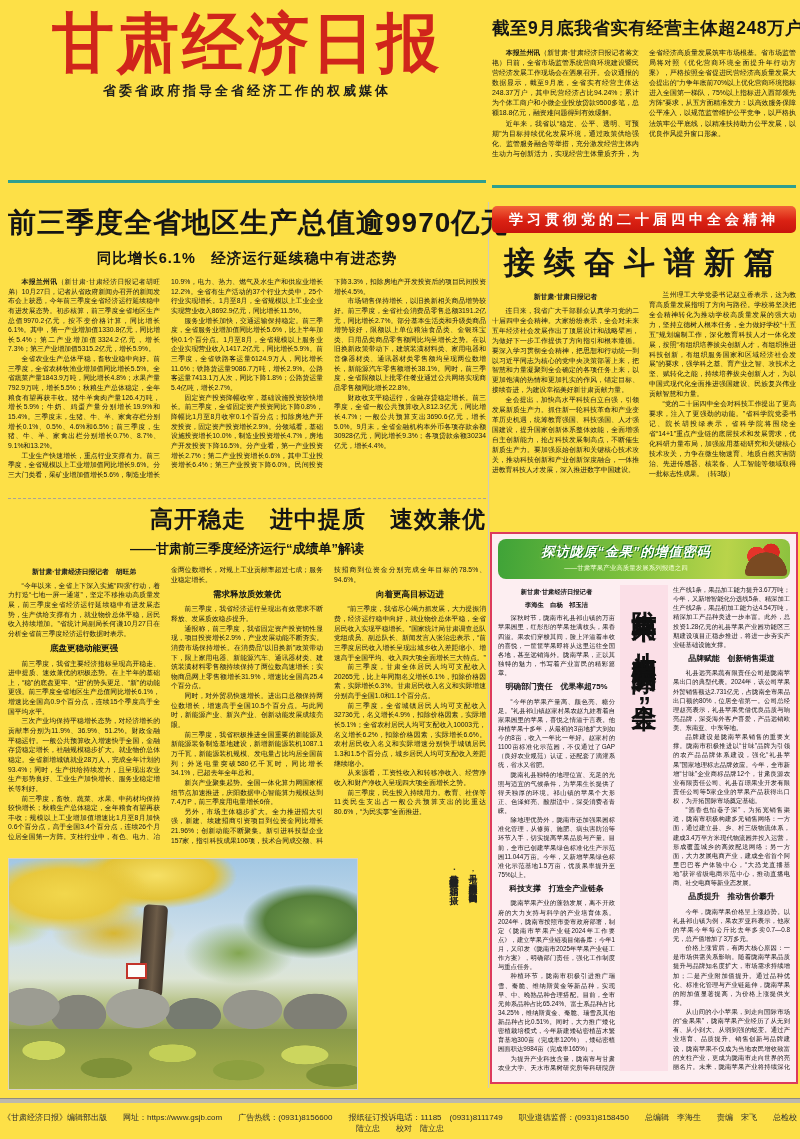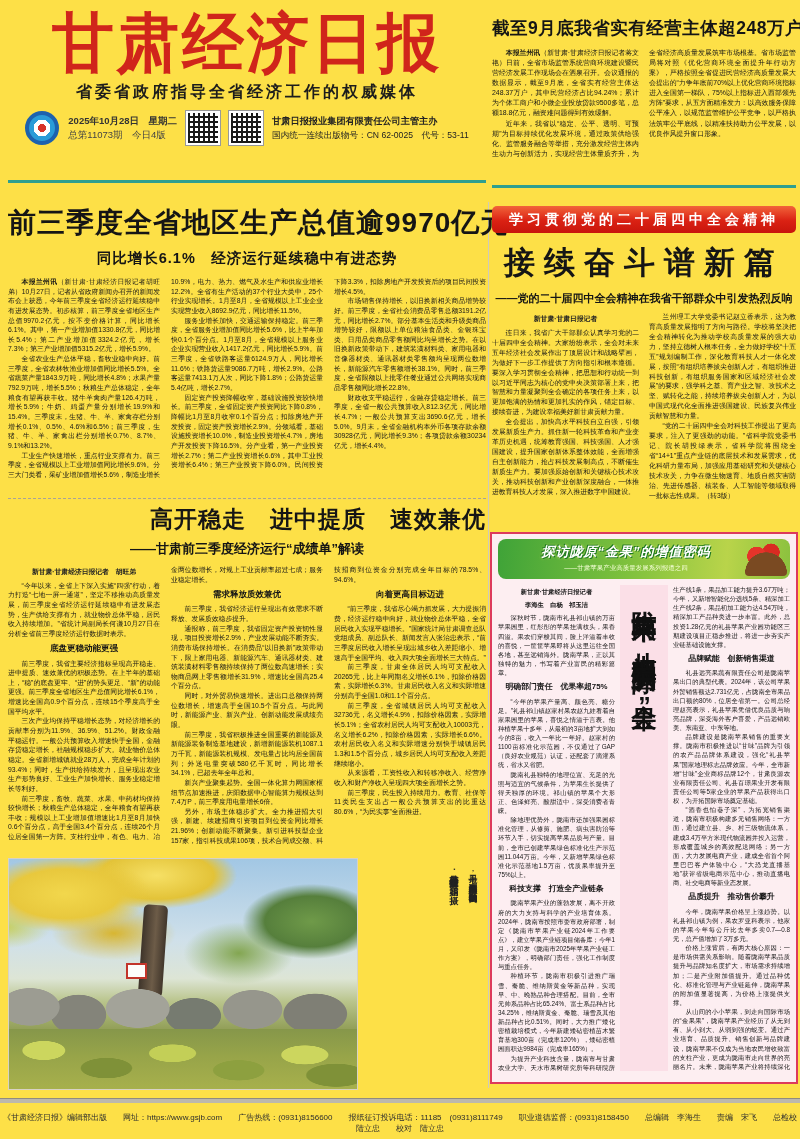--- a/index.html
+++ b/index.html
@@ -3,21 +3,21 @@
 <meta charset="utf-8">
 <style>
   html,body{margin:0;padding:0;background:#e8e4da;}
   .page{position:relative;width:800px;height:1139px;margin:0 auto;background:#fde047;
         font-family:"Liberation Sans",sans-serif;color:#151515;overflow:hidden;}
 
   
   .mast{position:absolute;left:8px;top:10px;width:478px;text-align:center;}
   .mast-title{font-family:"DejaVu Serif",serif;font-size:62px;font-weight:900;color:#d0251b;
               letter-spacing:3px;line-height:1.05;transform:scaleY(1.04);white-space:nowrap;}
-  .mast-tagline{margin-top:7px;font-size:16px;font-weight:700;letter-spacing:3px;color:#1c1c1c;}
+  .mast-tagline{margin-top:7px;font-size:13px;font-weight:700;letter-spacing:3px;color:#1c1c1c;}
   .mast-info{margin-top:8px;display:flex;align-items:center;justify-content:center;gap:9px;text-align:left;}
   .logo{width:34px;height:34px;border-radius:50%;border:4px solid #1d62ae;background:
         radial-gradient(circle at 50% 50%,#d6332a 0 22%,#fff 23% 45%,#2a9cd8 46% 75%,#1d62ae 76%);box-sizing:border-box;}
   .date-block{font-size:9.5px;line-height:1.5;color:#444;}
   .date-line1{font-weight:700;color:#333;}
   .qr{width:30px;height:30px;border:2px solid #fff;outline:1px solid #999;background:
       repeating-linear-gradient(0deg,#1a1a1a 0 2px,transparent 2px 5px),
       repeating-linear-gradient(90deg,#1a1a1a 0 2px,#fff 2px 5px);}
   .pub-block{font-size:8.6px;line-height:1.55;color:#222;}
   .pub-line1{font-weight:900;font-size:9.2px;}
@@ -127,33 +127,20 @@
   .p-para b,.p-cont b{font-weight:900;}
 </style>
 </head>
 <body>
 
 <div class="page">
 
   <div class="mast">
     <div class="mast-title">甘肃经济日报</div>
     <div class="mast-tagline">省委省政府指导全省经济工作的权威媒体</div>
-    <div class="mast-info">
-      <div class="logo"></div>
-      <div class="date-block">
-        <div class="date-line1">2025年10月28日　星期二</div>
-        <div>总第11073期　今日4版</div>
-      </div>
-      <div class="qr"></div>
-      <div class="qr"></div>
-      <div class="pub-block">
-        <div class="pub-line1">甘肃日报报业集团有限责任公司主管主办</div>
-        <div>国内统一连续出版物号：CN 62-0025　代号：53-11</div>
-      </div>
-    </div>
   </div>
   <div class="rule-left"></div>
 
   <div class="tr-article">
     <div class="tr-title">截至9月底我省实有经营主体超248万户</div>
     <div class="tr-text">
         <p class="p-para"><b>本报兰州讯</b>（新甘肃·甘肃经济日报记者蒋文艳）日前，全省市场监管系统营商环境建设暨民营经济发展工作现场会在酒泉召开。会议通报的数据显示，截至9月底，全省实有经营主体达248.37万户，其中民营经济占比94.24%；累计为个体工商户和小微企业投放贷款9500多笔，总额18.8亿元，融资难问题得到有效缓解。</p>
         <p class="p-para">近年来，我省以“稳定、公平、透明、可预期”为目标持续优化发展环境，通过政策供给强化、监管服务融合等举措，充分激发经营主体内生动力与创新活力，实现经营主体量质齐升，为全省经济高质量发展筑牢市场根基。省市场监管局将对照《优化营商环境全面提升年行动方案》，严格按照全省促进民营经济高质量发展大会提出的“力争年底前70%以上优化营商环境指标进入全国第一梯队，75%以上指标进入西部领先方阵”要求，从五方面精准发力：以高效服务保障公平准入，以规范监管维护公平竞争，以严格执法筑牢公平底线，以精准扶持助力公平发展，以优良作风提升窗口形象。</p>
       </div>
   </div>
@@ -216,21 +203,20 @@
     </div>
     <div class="caption">
       <div class="cap-text">十月二十七日，兰州市五泉山公园层林尽染，勾勒出一幅美丽的秋日画卷。</div>
       <div class="cap-credit">新甘肃·甘肃经济日报记者　霍娟　摄</div>
     </div>
   </div>
 
   <div class="plenum">
     <div class="pl-banner">学习贯彻党的二十届四中全会精神</div>
     <div class="pl-h">接续奋斗谱新篇</div>
-    <div class="pl-sub">——党的二十届四中全会精神在我省干部群众中引发热烈反响</div>
     <div class="pl-text">
         <p class="p-byline">新甘肃·甘肃日报记者</p>
         <p class="p-para">连日来，我省广大干部群众认真学习党的二十届四中全会精神。大家纷纷表示，全会对未来五年经济社会发展作出了顶层设计和战略擘画，为做好下一步工作提供了方向指引和根本遵循。要深入学习贯彻全会精神，把思想和行动统一到以习近平同志为核心的党中央决策部署上来，把智慧和力量凝聚到全会确定的各项任务上来，以更加饱满的热情和更加扎实的作风，锚定目标、接续奋进，为建设幸福美好新甘肃贡献力量。</p>
         <p class="p-para">全会提出，加快高水平科技自立自强，引领发展新质生产力。抓住新一轮科技革命和产业变革历史机遇，统筹教育强国、科技强国、人才强国建设，提升国家创新体系整体效能，全面增强自主创新能力，抢占科技发展制高点，不断催生新质生产力。要加强原始创新和关键核心技术攻关，推动科技创新和产业创新深度融合，一体推进教育科技人才发展，深入推进数字中国建设。</p>
         <p class="p-para">兰州理工大学党委书记赵立香表示，这为教育高质量发展指明了方向与路径。学校将坚决把全会精神转化为推动学校高质量发展的强大动力，坚持立德树人根本任务，全力做好学校“十五五”规划编制工作，深化教育科技人才一体化发展，按照“有组织培养拔尖创新人才，有组织推进科技创新，有组织服务国家和区域经济社会发展”的要求，强学科之基、育产业之智、攻技术之坚、赋转化之能，持续培养拔尖创新人才，为以中国式现代化全面推进强国建设、民族复兴伟业贡献智慧和力量。</p>
         <p class="p-para">“党的二十届四中全会对科技工作提出了更高要求，注入了更强劲的动能。”省科学院党委书记、院长胡投绿表示，省科学院将围绕全省“14+1”重点产业链的底层技术和发展需求，优化科研力量布局，加强应用基础研究和关键核心技术攻关，力争在微生物速育、地质自然灾害防治、先进传感器、核装备、人工智能等领域取得一批标志性成果。（转3版）</p>
       </div>
   </div>
 
   <div class="apple">

